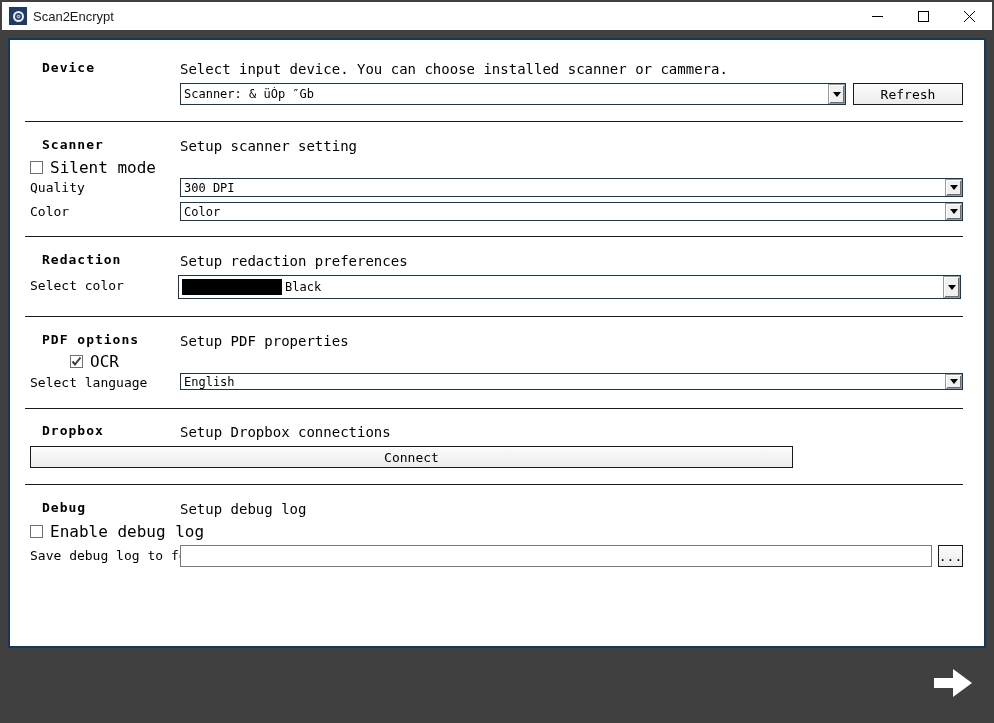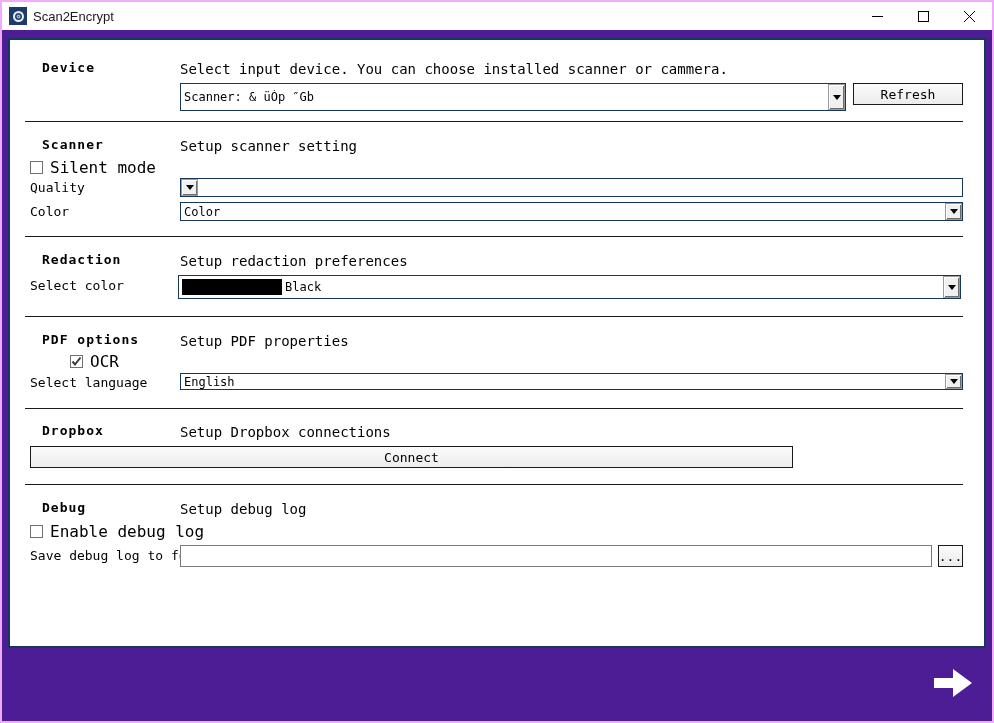--- a/index.html
+++ b/index.html
@@ -1,21 +1,21 @@
 <!DOCTYPE html>
 <html><head>
 <meta charset="utf-8">
 <style>
   * { margin:0; padding:0; box-sizing:border-box; }
   html,body { width:994px; height:723px; background:#888; }
   body { font-family:"DejaVu Sans Mono", monospace; }
 
   .window {
     position:relative; width:994px; height:723px;
-    border:2px solid #f0abfc; background:#4c1d95; overflow:hidden;text-decoration:underline;
+    border:2px solid #404040; background:#404040; overflow:hidden;text-decoration:underline;
   }
 
   
   .titlebar {
     position:absolute; left:0; top:0; right:0; height:28px;
     background:#FFFFFF; display:flex; align-items:center;
     font-family:"Liberation Sans", sans-serif; font-size:13px; color:#1a1a1a;
   }
   .app-icon {
     width:18px; height:18px; margin:0 6px 0 7px; background:#1E3A66;
@@ -112,40 +112,41 @@
       <svg width="11" height="11" viewBox="0 0 11 11">
           <path d="M0 0 L11 11 M11 0 L0 11" stroke="#000" stroke-width="1"></path>
         </svg>
     </div>
   </div>
 
   <div class="panel">
 
     <div class="hdr" style="top:20px;">Device</div>
     <div class="desc" style="top:21px;">Select input device. You can choose installed scanner or cammera.</div>
-    <div class="combo" style="left:170px; top:43px; width:666px; height:28px;">
+    <div class="combo" style="left:170px; top:43px; width:666px; height:22px;">
       <div class="val">Scanner: &amp;  üÓp  ″Gb</div>
       <div class="arrow-btn">
           <div class="tri-down"></div>
         </div>
     </div>
     <div class="btn" style="left:843px; top:43px; width:110px; height:22px;">Refresh</div>
 
     <div class="sep" style="top:81px;"></div>
 
     <div class="hdr" style="top:97px;">Scanner</div>
     <div class="desc" style="top:98px;">Setup scanner setting</div>
     <div class="check-row" style="top:118px;">
       <div class="checkbox">
         
       </div>
       <div class="clabel">Silent mode</div>
     </div>
     <div class="flabel" style="top:140px;">Quality</div>
     <div class="combo" style="left:170px; top:138px; width:783px; height:19px;">
+      <div class="val">300 DPI</div>
       <div class="arrow-btn">
           <div class="tri-down"></div>
         </div>
     </div>
     <div class="flabel" style="top:164px;">Color</div>
     <div class="combo" style="left:170px; top:162px; width:783px; height:19px;">
       <div class="val">Color</div>
       <div class="arrow-btn">
           <div class="tri-down"></div>
         </div>

